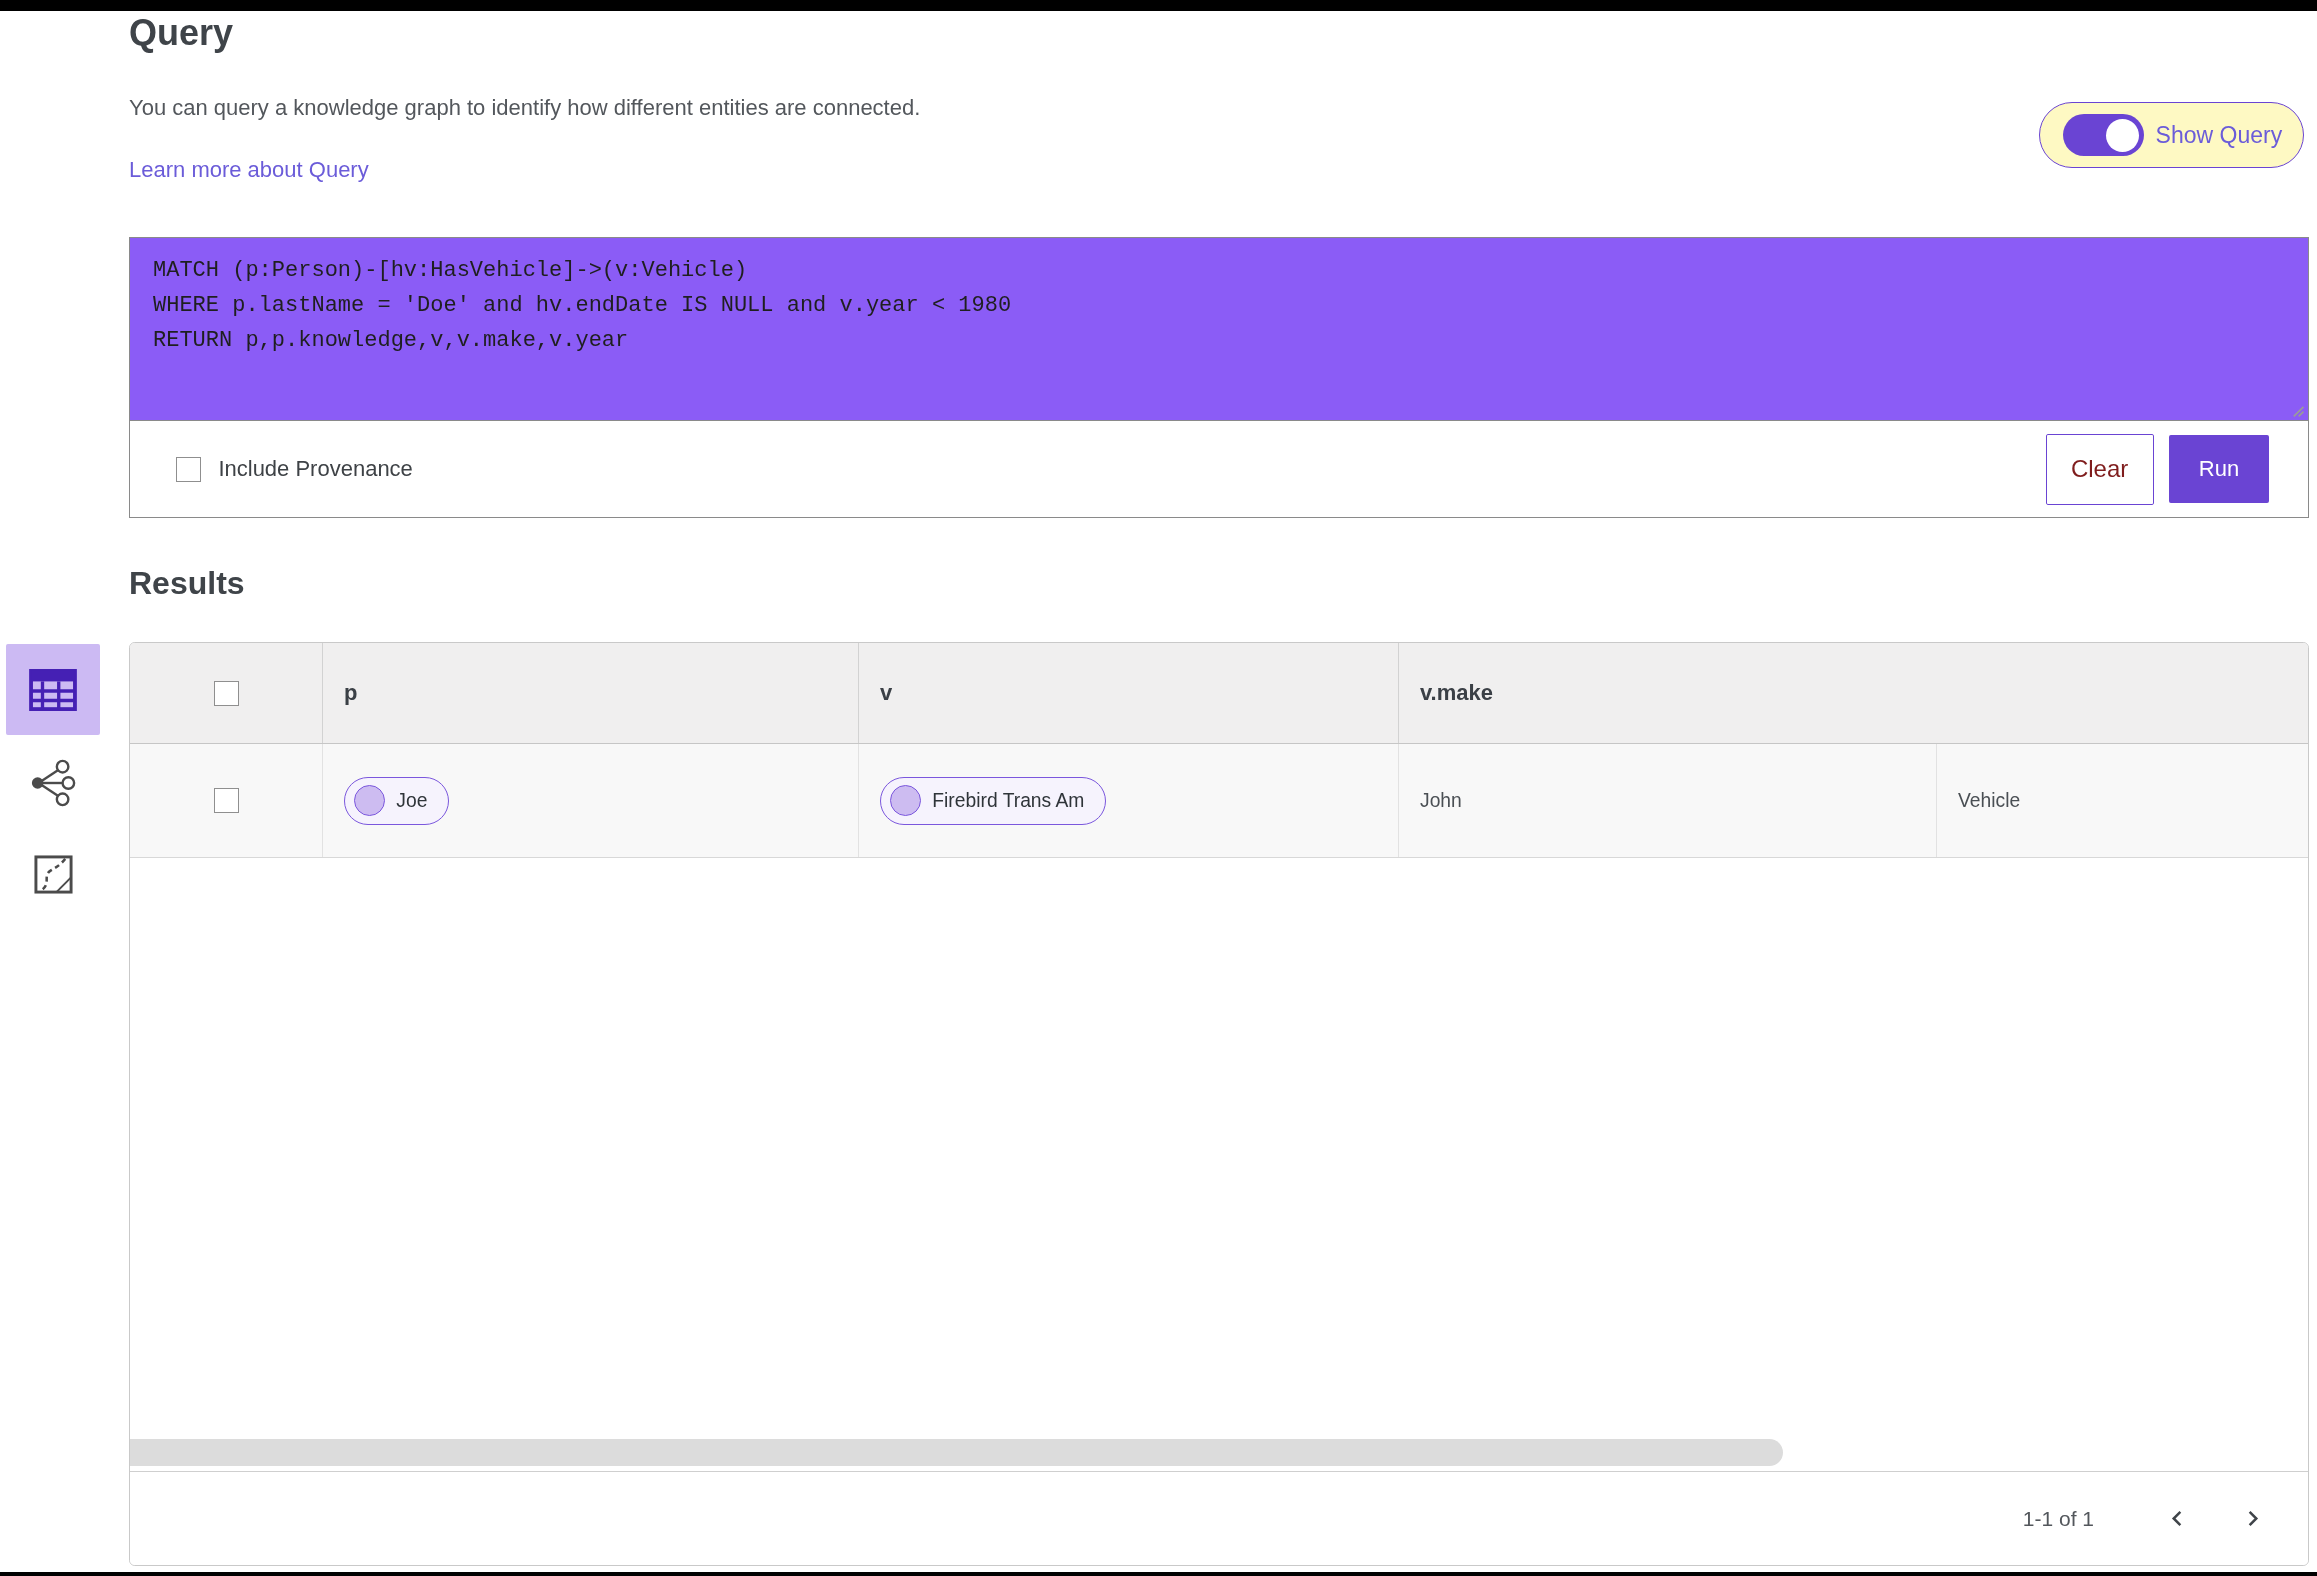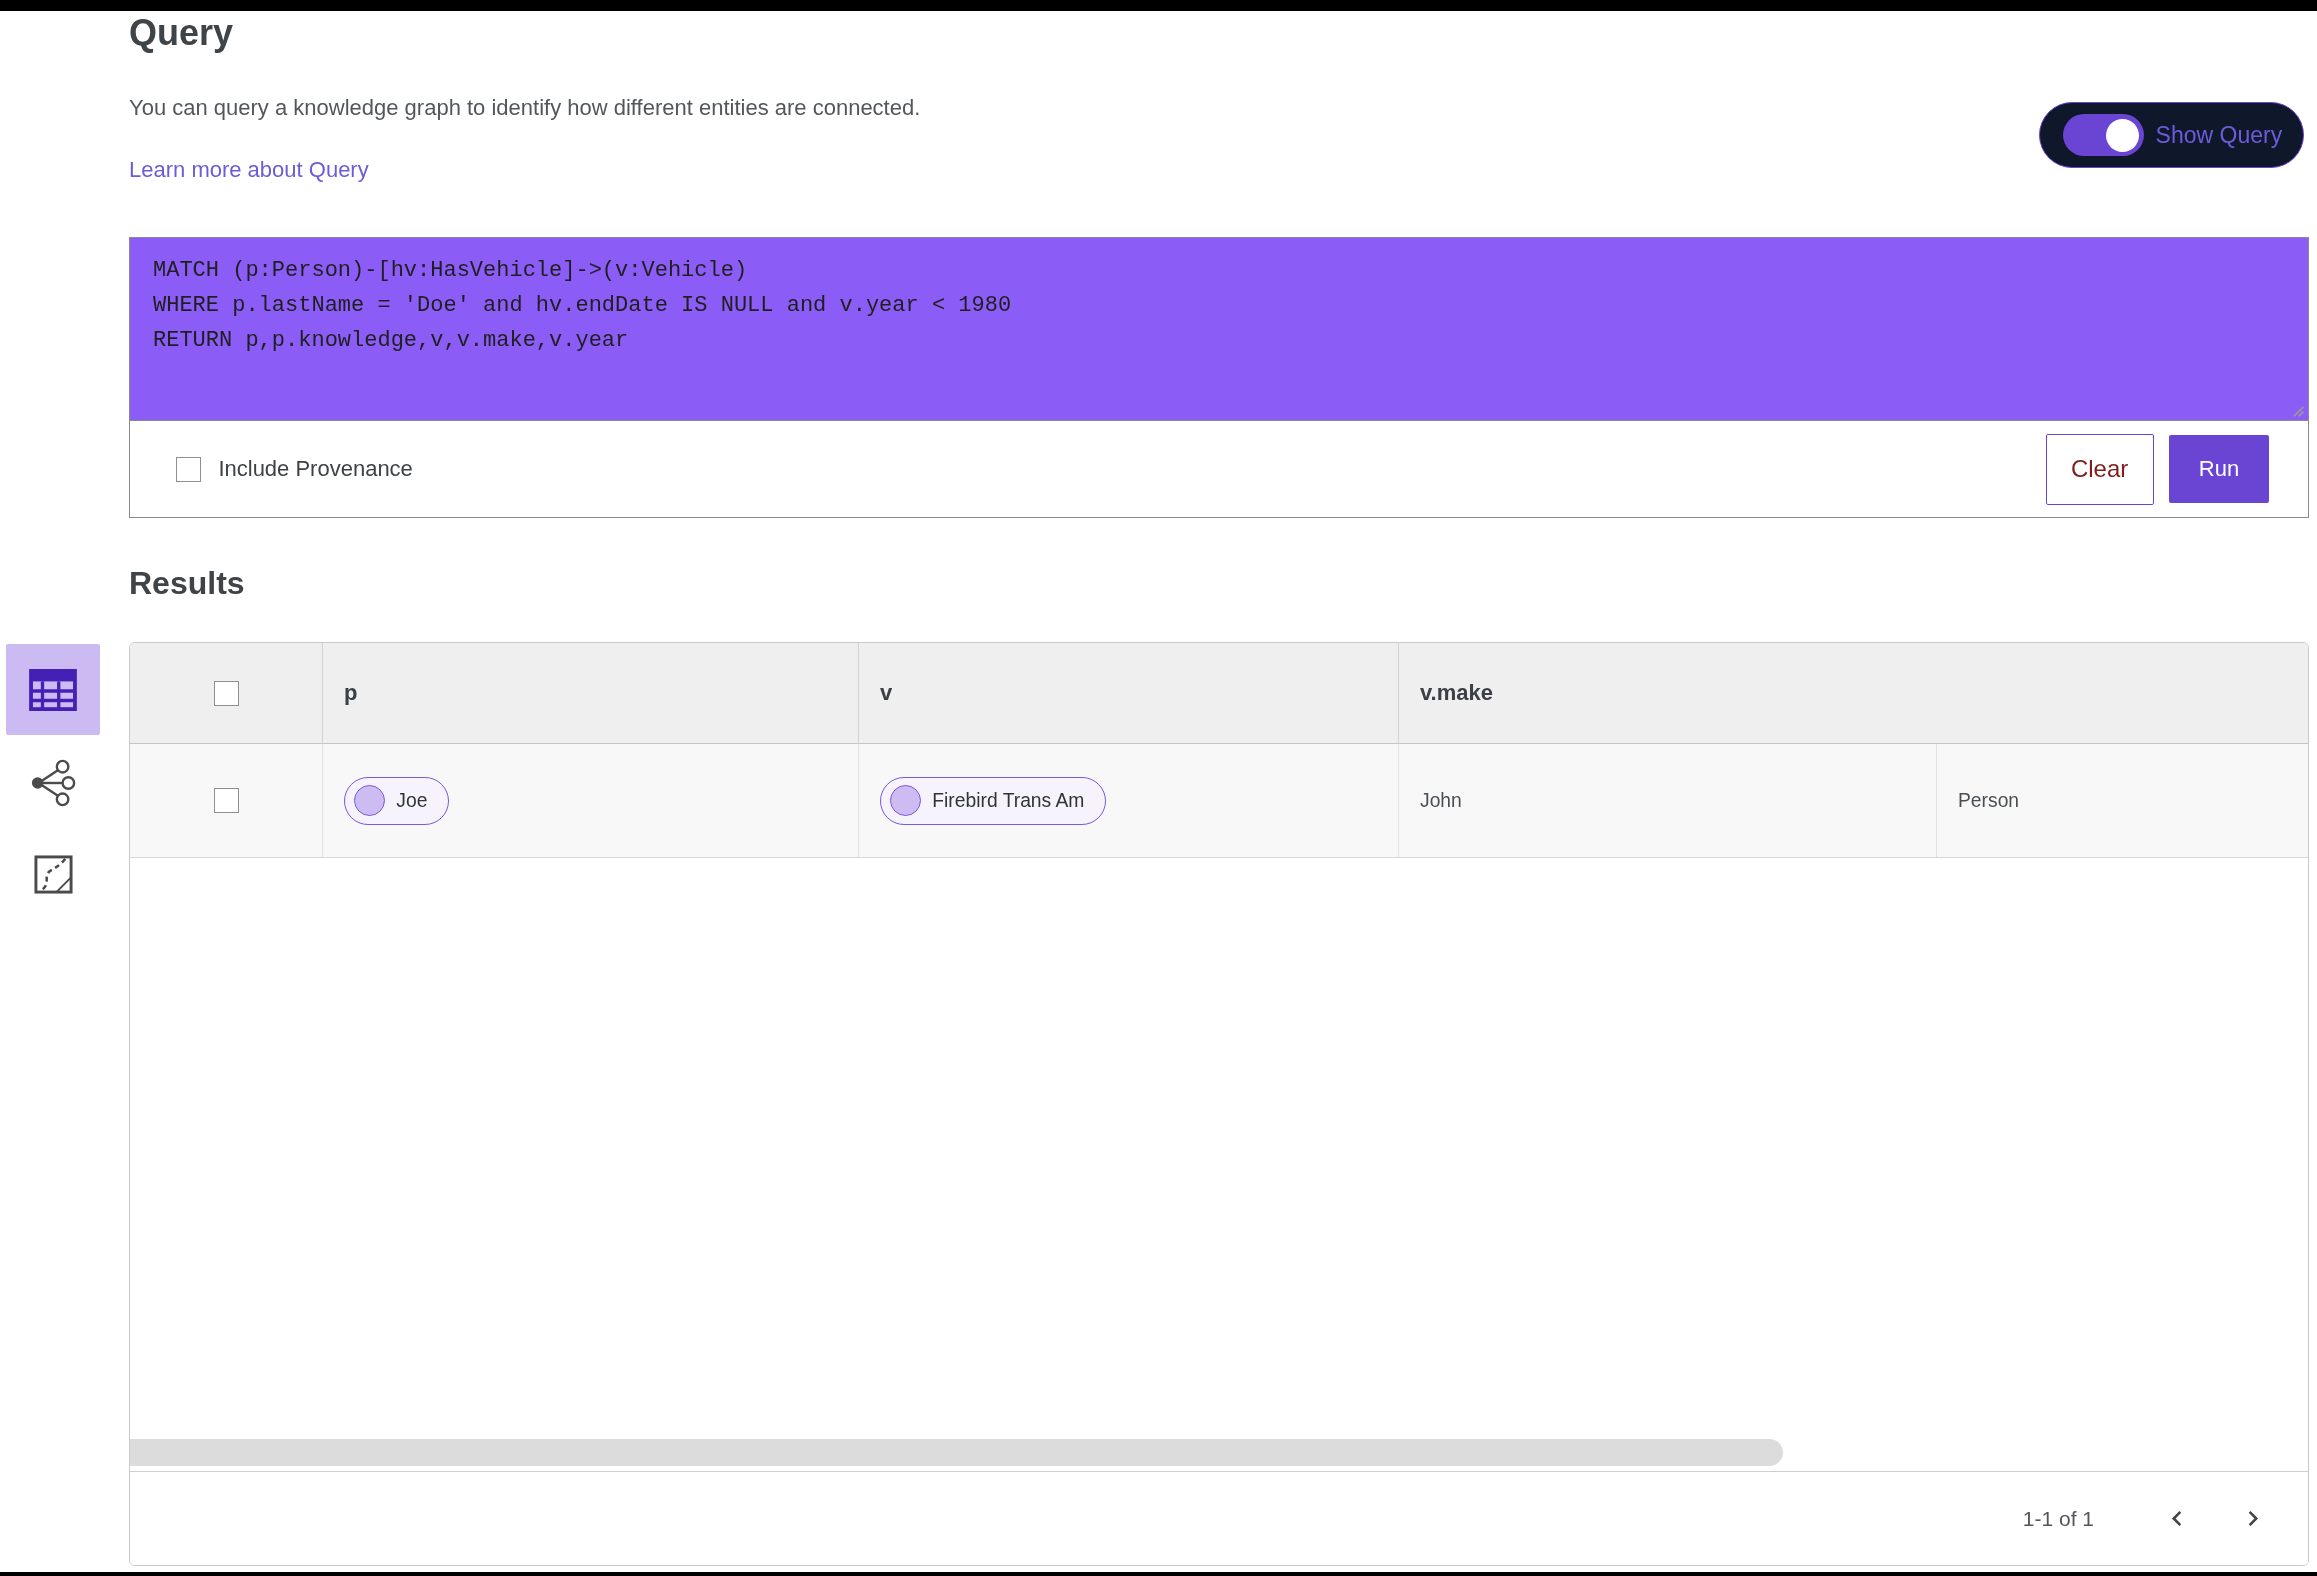--- a/index.html
+++ b/index.html
@@ -26,21 +26,21 @@
   }
   .topbar{position:absolute;left:0;top:0;width:2317px;height:10.6px;background:#000;}
   .bottombar{position:absolute;left:0;top:1572px;width:2317px;height:4.8px;background:#000;}
 
   .page-title{position:absolute;left:129px;top:11.6px;font-size:36px;font-weight:bold;color:#3f4449;}
   .page-desc{position:absolute;left:129px;top:95px;font-size:22px;color:var(--text-med);}
   .learn-link{position:absolute;left:129px;top:157px;font-size:22px;color:var(--link);cursor:pointer;}
 
   .toggle-pill{
     position:absolute;left:2039px;top:102px;width:265px;height:66px;
-    border:1.9px solid var(--accent);border-radius:35px;background:#0f172a;
+    border:1.9px solid var(--accent);border-radius:35px;background:#fef9c3;
     display:flex;align-items:center;padding-left:23px;cursor:pointer;
   }
   .switch{position:relative;width:81px;height:42px;border-radius:21px;background:var(--accent);flex:none;}
   .switch .knob{position:absolute;right:4.8px;top:4.8px;width:33px;height:33px;border-radius:50%;background:#fff;}
   .toggle-label{font-size:23px;color:var(--link);margin-left:11.6px;white-space:nowrap;}
 
   .qbox{
     position:absolute;left:129px;top:237px;width:2180px;height:185px;
     border:1.9px solid var(--box-border);background:#8b5cf6;
   }
@@ -202,21 +202,21 @@
     <div class="cell c3">
       <span class="pill">
         <span class="dot"></span>
         <span class="pill-text">Firebird Trans Am</span>
       </span>
     </div>
     <div class="cell c2">
       <span class="cell-text">John</span>
     </div>
     <div class="cell c4">
-      <span class="cell-text">Person</span>
+      <span class="cell-text">Vehicle</span>
     </div>
   </div>
 
   <div class="hscroll-thumb"></div>
 
   <div class="pager">
     <span class="pager-label">1-1 of 1</span>
     <button class="pager-btn">
       <svg width="21" height="21" viewBox="0 0 22 22">
         <polyline points="14,4 7,11 14,18" fill="none" stroke="#3f4449" stroke-width="2.6"></polyline>

